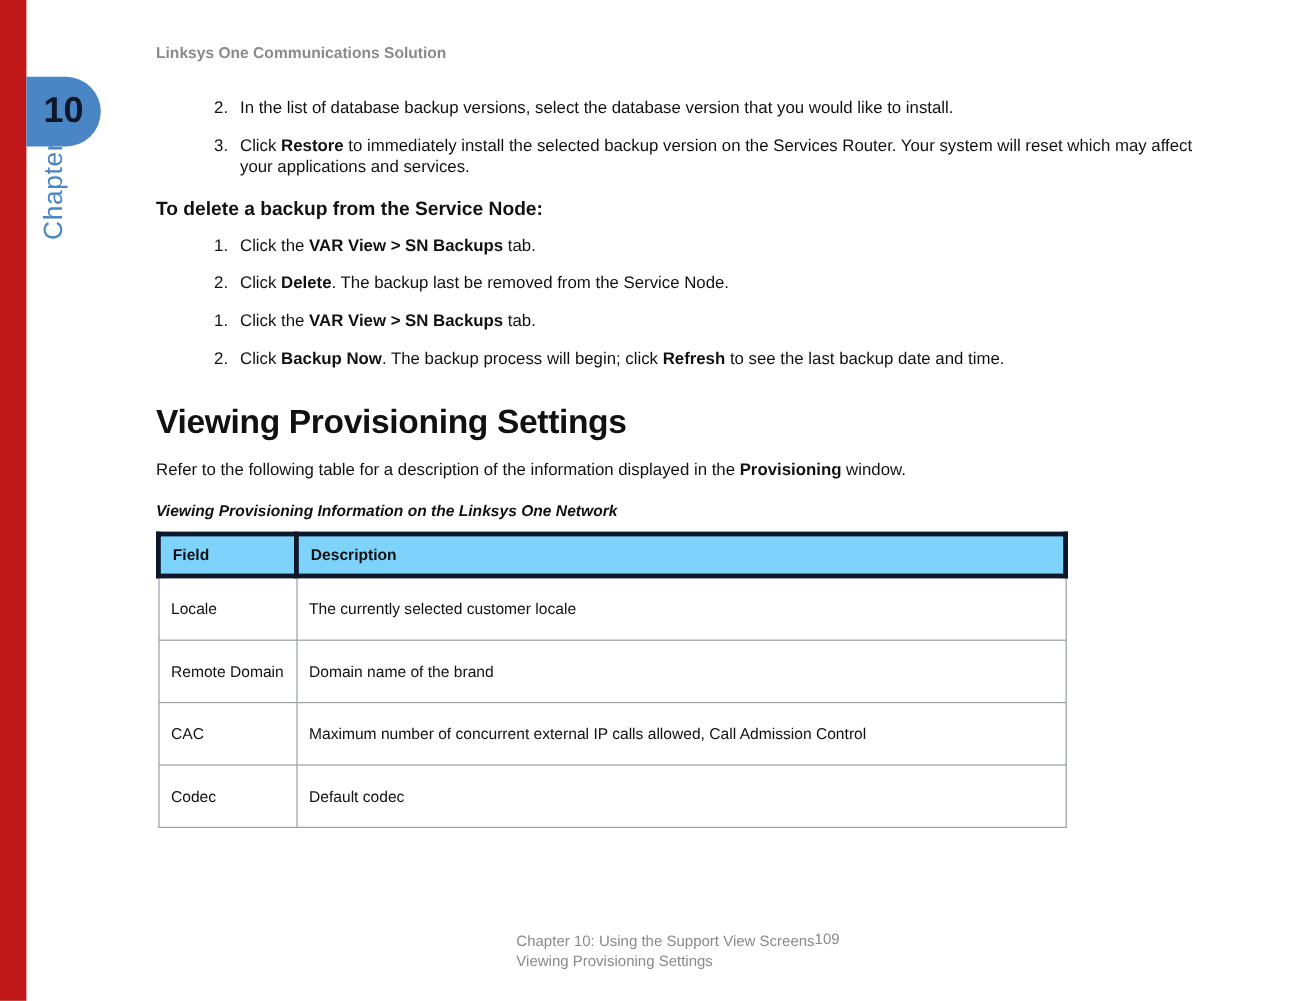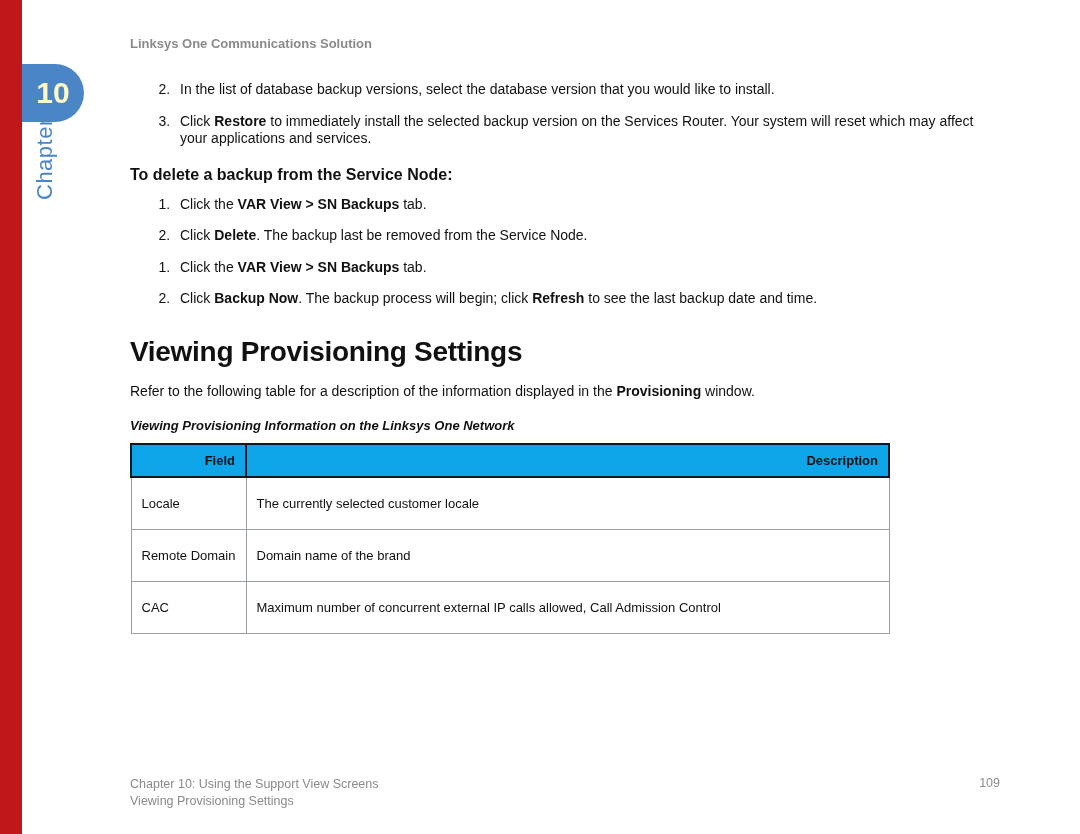--- a/index.html
+++ b/index.html
@@ -16,21 +16,21 @@
     width: 22px; height: 834px;
     background: #c01818;
   }
   .chapter-tab {
     position: absolute;
     left: 22px; top: 64px;
     width: 62px; height: 58px;
     background: #4a86c5;
     border-top-right-radius: 30px;
     border-bottom-right-radius: 30px;
-    color: #fef9c3;
+    color: #0f172a;
     font-size: 30px;
     font-weight: 600;
     display: flex;
     align-items: center;
     justify-content: center;
   }
   .chapter-label {
     position: absolute;
     left: 32px; top: 200px;
     transform: rotate(-90deg);
@@ -49,21 +49,21 @@
     font-size: 13px;
     font-weight: 700;
     margin-bottom: 30px;
   }
   ol.steps {
     list-style: decimal;
     margin-left: 44px;
     font-size: 14px;
     line-height: 1.25;
   }
-  ol.steps > li { margin-bottom: 14px; padding-left: 6px; }
+  ol.steps > li { margin-bottom: 14px; padding-left: 6px; margin-left: 20px; }
   .sub-head {
     font-weight: 700;
     font-size: 16px;
     margin: 18px 0 12px 0;
   }
   b { font-weight: 700; }
   h2.section {
     font-size: 28px;
     font-weight: 700;
     margin: 28px 0 14px 0;
@@ -80,40 +80,40 @@
     font-weight: 700;
     font-size: 13px;
     margin: 18px 0 10px 0;
   }
   table.info {
     border-collapse: collapse;
     width: 760px;
     font-size: 13px;
   }
   table.info th {
-    background: #0ea5e9;
-    text-align: right;
+    background: #7dd3fc;
+    text-align: left;
     font-weight: 700;
     padding: 8px 10px;
-    border: 2px solid #0f172a;
+    border: 4px solid #0f172a;
   }
   table.info td {
     padding: 18px 10px;
     border: 1px solid #9aa0a6;
     vertical-align: top;
   }
   table.info td.field { width: 115px; }
   .footer {
     position: absolute;
     left: 130px; bottom: 24px;
     width: 870px;
     color: #8a8a8a;
     font-size: 12.5px;
     display: flex;
-    justify-content: space-between;
+    justify-content: center;
   }
   .footer .left { line-height: 1.35; }
 </style>
 </head>
 <body>
 
 <div class="red-bar"></div>
 <div class="chapter-tab">10</div>
 <div class="chapter-label">Chapter</div>
 
@@ -168,20 +168,24 @@
         <td>The currently selected customer locale</td>
       </tr>
       <tr>
         <td class="field">Remote Domain</td>
         <td>Domain name of the brand</td>
       </tr>
       <tr>
         <td class="field">CAC</td>
         <td>Maximum number of concurrent external IP calls allowed, Call Admission Control</td>
       </tr>
+      <tr>
+        <td class="field">Codec</td>
+        <td>Default codec</td>
+      </tr>
     </tbody>
   </table>
 </div>
 
 <div class="footer">
   <div class="left">
     <div>Chapter 10: Using the Support View Screens</div>
     <div>Viewing Provisioning Settings</div>
   </div>
   <div>109</div>

